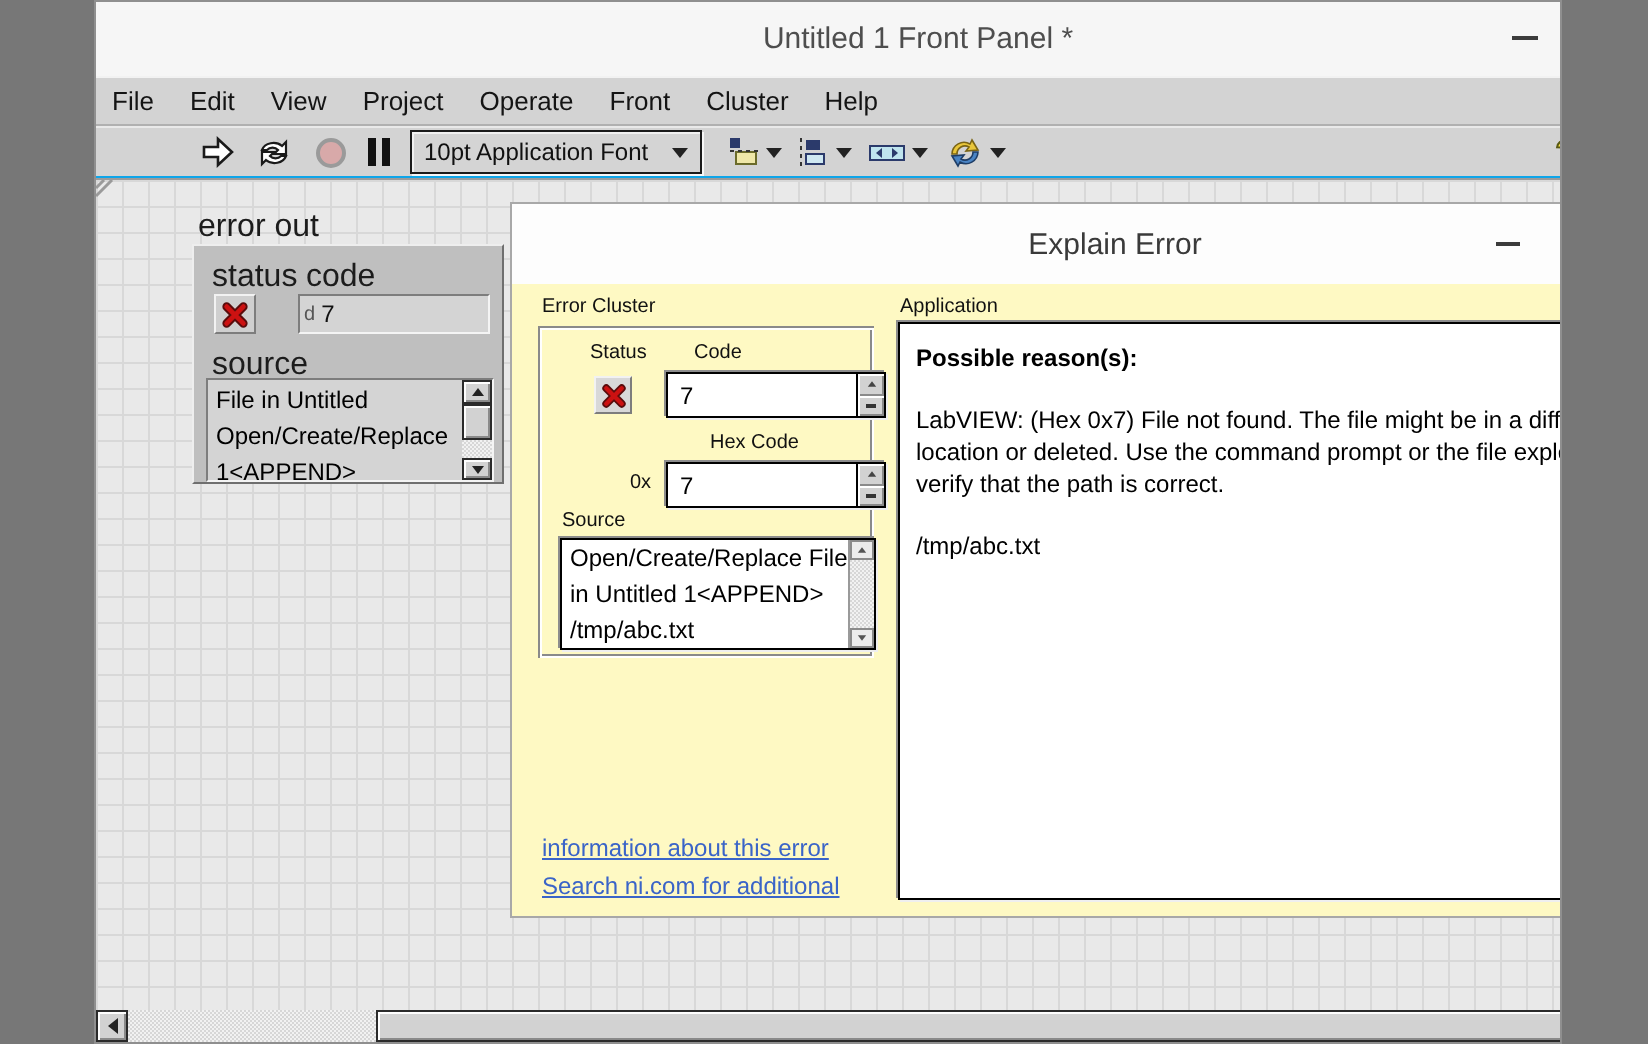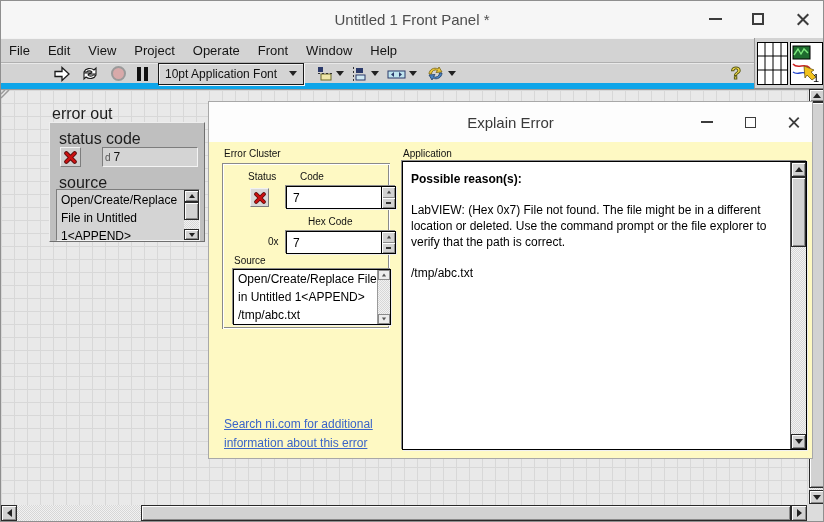--- a/index.html
+++ b/index.html
@@ -1,21 +1,22 @@
 <!DOCTYPE html>
 <html><head>
 <meta charset="utf-8">
 <style>
   * { margin:0; padding:0; box-sizing:border-box; }
   html,body { background:#777; }
   body { font-family:"Liberation Sans", sans-serif; }
   #screen{
-    position:relative; width:824px; height:522px; background:#e9e9e9;
+    position:relative; width:734px; height:522px; background:#e9e9e9;
     border:1px solid #8f8f8f; overflow:hidden;
     font-family:"Liberation Sans", sans-serif;
+    margin-left:47px;
   }
   .abs{position:absolute;}
 
   
   .titlebar{ left:0; top:0; width:822px; height:37px; background:#f6f6f6;
     display:flex; align-items:center; justify-content:center; }
   .titlebar .title{ font-size:15px; color:#4e4e4e; }
   .winbtn{ position:absolute; top:0; width:40px; height:36px; display:flex;
     align-items:center; justify-content:center; cursor:default; }
   .glyph-min{ width:13px; height:1px; border-bottom:2px solid #3c3c3c; }
@@ -25,21 +26,21 @@
     width:2px; height:15px; background:#3c3c3c; }
   .glyph-close:before{ transform:rotate(45deg); }
   .glyph-close:after{ transform:rotate(-45deg); }
 
   .menubar{ left:0; top:37px; width:753px; height:25px; background:#d3d3d3;
     border-top:1px solid #f2f2f2; border-bottom:1px solid #b0b0b0;
     display:flex; align-items:center; padding-left:8px; gap:18px; }
   .menubar span{ font-size:13px; color:#141414; }
 
   .toolbar{ left:0; top:63px; width:753px; height:25px; background:#d3d3d3;
-    border-bottom:6px solid #0ea5e9; display:flex; align-items:center; }
+    border-bottom:1px solid #0ea5e9; display:flex; align-items:center; }
   .tbtn{ height:22px; display:flex; align-items:center; justify-content:center; }
 
   .icondock{ left:753px; top:37px; width:71px; height:51px; background:#d3d3d3;
     border-left:1px solid #9a9a9a; border-bottom:1px solid #8c8c8c;
     display:flex; align-items:center; justify-content:center; gap:2px; }
 
   .fontbox{ width:146px; height:22px; background:#d4d4d4; border:1px solid #1a1a1a;
     box-shadow:inset 1px 1px 0 #f0f0f0, 1px 1px 0 #f7f7f7; display:flex; align-items:center;
     padding:0 6px; margin-left:7px; }
   .fontbox .lbl{ font-size:12px; color:#111; flex:1; white-space:nowrap; }
@@ -123,21 +124,21 @@
       <div class="glyph-close"></div>
     </div>
 
   <div class="abs menubar">
     <span>File</span>
     <span>Edit</span>
     <span>View</span>
     <span>Project</span>
     <span>Operate</span>
     <span>Front</span>
-    <span>Window</span>
+    <span>Cluster</span>
     <span>Help</span>
   </div>
 
   <div class="abs toolbar">
     <div class="tbtn" style="margin-left:50px;width:22px;">
       <svg width="18" height="16" viewBox="0 0 18 16">
         <path d="M2 5.5 h7 v-4 l7 6.5 -7 6.5 v-4 h-7 z" fill="#ffffff" stroke="#1a1a1a" stroke-width="1.3"></path>
       </svg>
     </div>
     <div class="tbtn" style="margin-left:5px;width:24px;">
@@ -237,22 +238,22 @@
 
     <div class="abs sunken eo-field" style="left:52px;top:24px;width:96px;height:20px;display:flex;align-items:center;">
       <span style="font-size:10px;color:#555;padding:0 3px 0 2px;">d</span>
       <span>7</span>
     </div>
 
     <div class="abs fp-label" style="left:9px;top:51px;">source</div>
 
     <div class="abs sunken eo-box" style="left:6px;top:66px;width:144px;height:52px;background:#d4d4d4;overflow:hidden;">
       <div style="padding:1px 4px;">
+        <div class="srcline">File in Untitled</div>
         <div class="srcline">Open/Create/Replace</div>
-        <div class="srcline">File in Untitled</div>
         <div class="srcline">1&lt;APPEND&gt;</div>
       </div>
       <div class="abs track" style="right:0;top:0;width:15px;height:50px;">
         <div class="sbtn" style="position:absolute;left:0;top:0;width:15px;height:12px;">
             <div class="tri-up small"></div>
           </div>
         <div class="sthumb" style="position:absolute;left:0;top:12px;width:15px;height:18px;"></div>
         <div class="sbtn" style="position:absolute;left:0;bottom:0;width:15px;height:11px;">
             <div class="tri-dn small"></div>
           </div>
@@ -344,22 +345,22 @@
               <div class="tri-up small" style="transform:scale(.7);border-bottom-color:#555;"></div>
             </div>
           <div class="sbtn" style="position:absolute;left:0;bottom:0;width:12px;height:10px;border:1px solid #8a8a8a;box-shadow:none;background:#ececec;">
               <div class="tri-dn small" style="transform:scale(.7);border-top-color:#555;"></div>
             </div>
         </div>
       </div>
     </div>
 
     <div class="abs" style="left:15px;top:313px;">
+      <span class="link">information about this error</span>
       <span class="link">Search ni.com for additional</span>
-      <span class="link">information about this error</span>
     </div>
 
     <div class="abs dlg-label" style="left:194px;top:46px;">Application</div>
     <div class="abs whitebox" style="left:193px;top:59px;width:405px;height:289px;overflow:hidden;">
       <div class="expl-text" style="padding:9px 8px 0 8px;width:382px;">
         <p class="bold">Possible reason(s):</p>
         <p>LabVIEW: (Hex 0x7) File not found. The file might be in a different location or deleted. Use the command prompt or the file explorer to verify that the path is correct.</p>
         <p>/tmp/abc.txt</p>
       </div>
       <div class="abs track" style="right:0;top:0;width:16px;height:287px;border-left:1px solid #555;">

